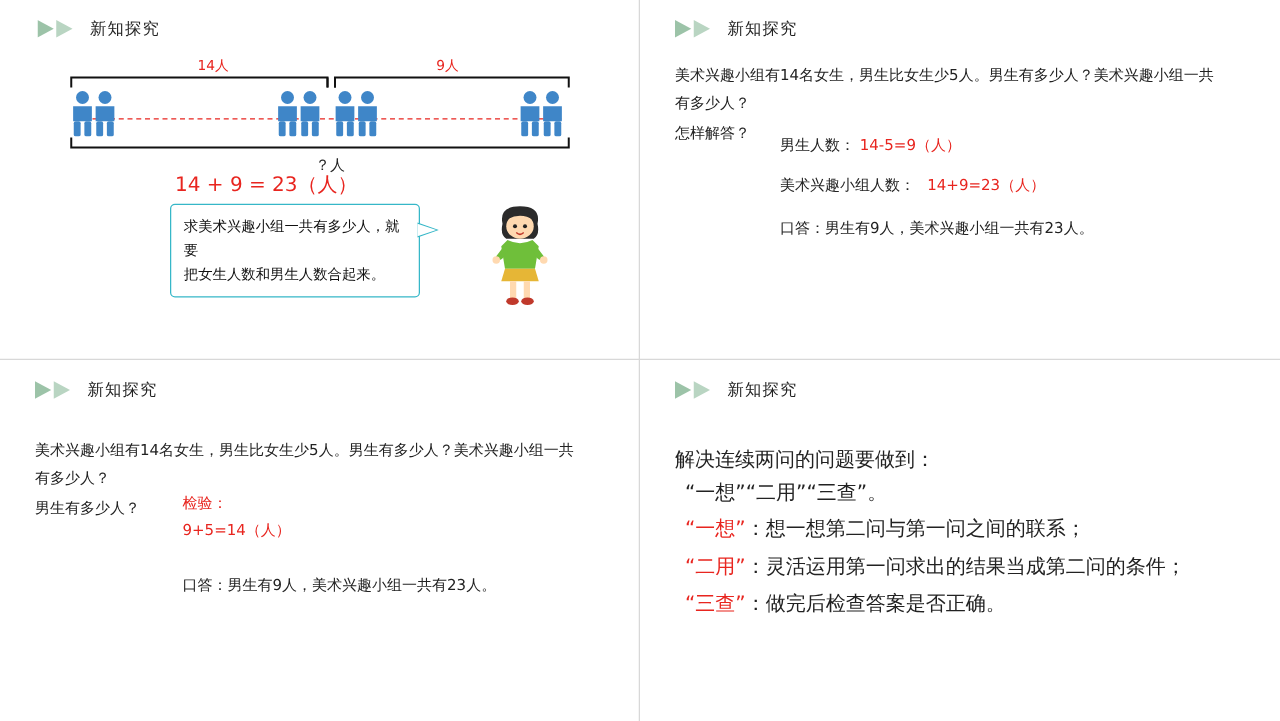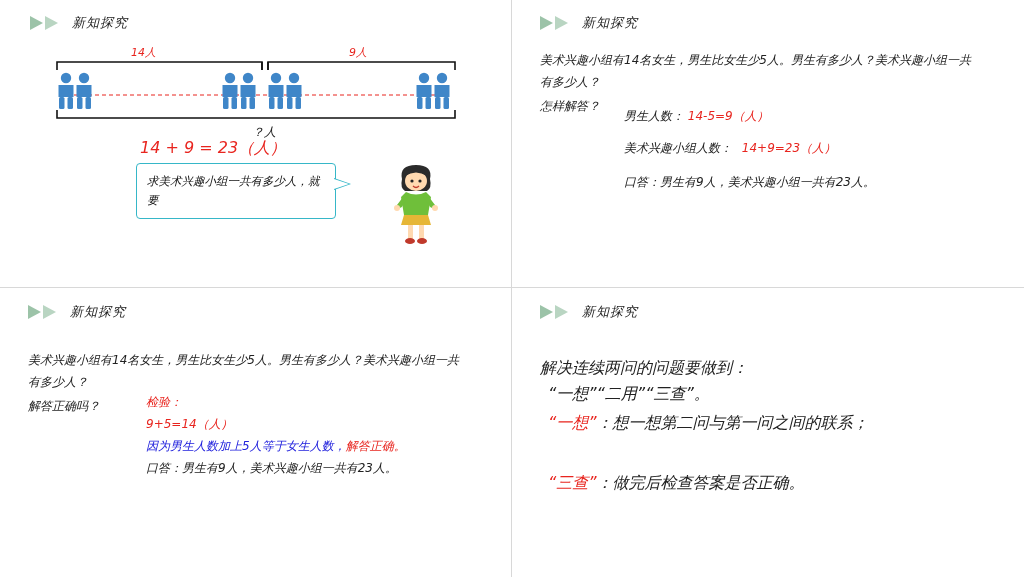--- a/index.html
+++ b/index.html
@@ -6,21 +6,21 @@
   body{
     width:1024px;height:577px;
     background:#ffffff;
     font-family:"DejaVu Sans","Liberation Sans",sans-serif;
     overflow:hidden;
   }
   .grid{
     display:grid;
     grid-template-columns:512px 512px;
     grid-template-rows:288px 289px;
-    width:1024px;height:429px;font-style:italic;
+    width:1024px;height:429px;
   }
   .slide{
     position:relative;
     box-sizing:border-box;
     background:#fff;
     overflow:hidden;
   }
   .slide.b1{border-right:1px solid #d8d8d8;border-bottom:1px solid #d8d8d8;}
   .slide.b2{border-bottom:1px solid #d8d8d8;}
   .slide.b3{border-right:1px solid #d8d8d8;}
@@ -99,21 +99,21 @@
         <svg width="34" height="16" viewBox="0 0 34 16">
           <polygon points="0,1 13,8 0,15" fill="#9cc3a8"></polygon>
           <polygon points="15,1 28,8 15,15" fill="#b9d5c2"></polygon>
         </svg>
       </span>
       <span class="hdr-title">新知探究</span>
     </div>
 
     <div class="diagram">
 
-      <div class="dlabel" style="left:131px;top:45px;text-align:center;">14人</div>
+      <div class="dlabel" style="left:158px;top:45px;text-align:center;">14人</div>
       <div class="dlabel" style="left:349px;top:45px;">9人</div>
 
       <svg style="position:absolute;left:0;top:0;" width="512" height="288">
 
         <path d="M57,70 L57,62 L262,62 L262,70" stroke="#111" stroke-width="1.6" fill="none"></path>
 
         <path d="M268,70 L268,62 L455,62 L455,70" stroke="#111" stroke-width="1.6" fill="none"></path>
 
         <path d="M57,110 L57,118 L455,118 L455,110" stroke="#111" stroke-width="1.6" fill="none"></path>
 
@@ -176,20 +176,21 @@
             <rect x="9.5" y="25" width="5.5" height="12" rx="1.5"></rect>
           </g>
         </g>
       </svg>
 
       <div class="qmark" style="left:252px;top:124px;">？人</div>
       <div class="eq" style="left:140px;top:138px;">14 + 9 = 23（人）</div>
 
       <div class="bubble" style="left:136px;top:163px;">
         <div>求美术兴趣小组一共有多少人，就要</div>
+        <div>把女生人数和男生人数合起来。</div>
       </div>
 
       <svg class="girl" viewBox="0 0 62 85">
 
         <path d="M17,16 q-3,-14 14,-14 q17,0 14,14 q2,9 -3,12 h-22 q-5,-3 -3,-12 z" fill="#2b2b2b"></path>
 
         <ellipse cx="31" cy="18" rx="11" ry="10" fill="#ffd9b0"></ellipse>
 
         <path d="M20,13 q11,-7 22,0 q-2,-8 -11,-8 q-9,0 -11,8 z" fill="#2b2b2b"></path>
 
@@ -250,45 +251,45 @@
         <svg width="34" height="16" viewBox="0 0 34 16">
           <polygon points="0,1 13,8 0,15" fill="#9cc3a8"></polygon>
           <polygon points="15,1 28,8 15,15" fill="#b9d5c2"></polygon>
         </svg>
       </span>
       <span class="hdr-title">新知探究</span>
     </div>
 
     <div class="txt" style="left:28px;top:62px;">美术兴趣小组有14名女生，男生比女生少5人。男生有多少人？美术兴趣小组一共</div>
     <div class="txt" style="left:28px;top:84px;">有多少人？</div>
-    <div class="txt" style="left:28px;top:108px;">解答正确吗？</div>
+    <div class="txt" style="left:28px;top:108px;">男生有多少人？</div>
 
     <div class="txt red" style="left:146px;top:104px;">检验：</div>
     <div class="txt red" style="left:146px;top:126px;">9+5=14（人）</div>
-    <div class="txt" style="left:146px;top:148px;">
-      <span class="blue">因为男生人数加上5人等于女生人数，</span><span class="red">解答正确。</span>
-    </div>
     <div class="txt" style="left:146px;top:170px;">口答：男生有9人，美术兴趣小组一共有23人。</div>
   </div>
 
   <div class="slide">
     <div class="hdr" style="left:28px;top:15px;position:absolute;">
       <span class="chev">
         <svg width="34" height="16" viewBox="0 0 34 16">
           <polygon points="0,1 13,8 0,15" fill="#9cc3a8"></polygon>
           <polygon points="15,1 28,8 15,15" fill="#b9d5c2"></polygon>
         </svg>
       </span>
       <span class="hdr-title">新知探究</span>
     </div>
 
     <div class="row blue" style="left:28px;top:70px;">解决连续两问的问题要做到：</div>
     <div class="row" style="left:36px;top:96px;">“一想”“二用”“三查”。</div>
 
     <div class="row" style="left:36px;top:125px;">
       <span class="red">“一想”</span><span>：想一想第二问与第一问之间的联系；</span>
     </div>
+    <div class="row" style="left:36px;top:155px;">
+      <span class="red">“二用”</span><span>：灵活运用第一问求出的结果当成第二问的条件；</span>
+    </div>
     <div class="row" style="left:36px;top:185px;">
       <span class="red">“三查”</span><span>：做完后检查答案是否正确。</span>
     </div>
   </div>
 
 </div>
 
 </body></html>

